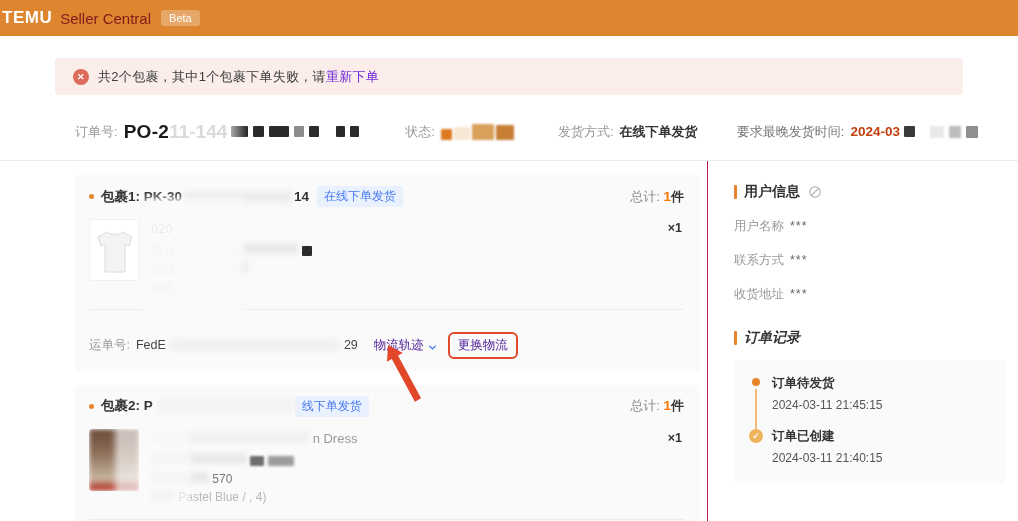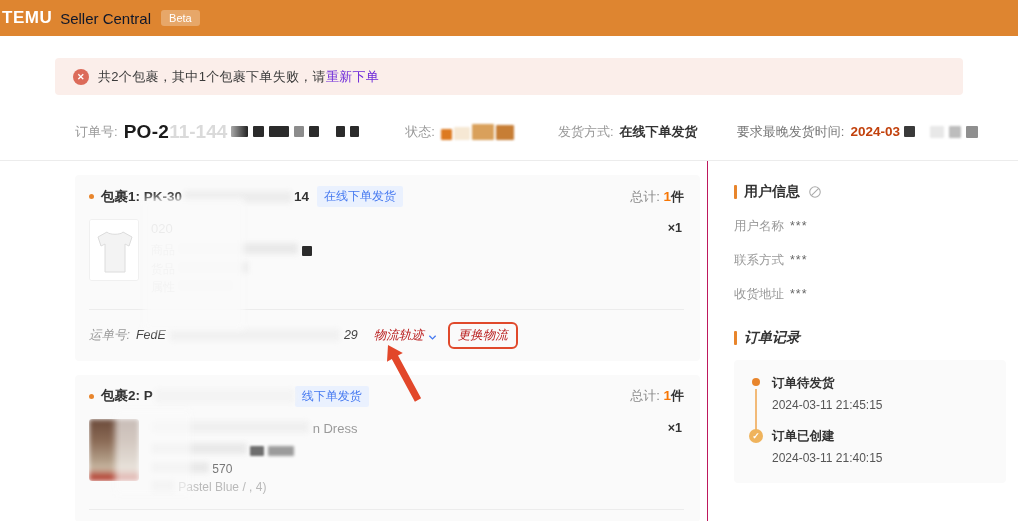--- a/index.html
+++ b/index.html
@@ -3,21 +3,21 @@
 <meta charset="utf-8">
 <style>
   * { margin:0; padding:0; box-sizing:border-box; }
   html,body { width:1018px; height:521px; overflow:hidden; background:#fff;
     font-family:"Liberation Sans", sans-serif; color:#333; }
 
   
   .topbar { position:absolute; left:0; top:0; width:1018px; height:36px;
     background:#DE8530; display:flex; align-items:center; padding:0 18px 0 2px; z-index:10; }
   .brand { color:#fff; font-weight:800; font-size:17px; letter-spacing:.5px; }
-  .appname { color:#0f172a; font-size:15px; margin-left:8px; }
+  .appname { color:#7f1d1d; font-size:15px; margin-left:8px; }
   .beta { background:rgba(255,255,255,.28); color:#fff; font-size:11px;
     padding:2px 8px; border-radius:3px; margin-left:10px; }
   .topbar-right { margin-left:auto; display:flex; align-items:center; gap:10px; }
   .msg-group { display:flex; align-items:center; gap:6px; color:#fff; font-size:13px; cursor:pointer; }
   .avatar { width:26px; height:26px; border-radius:50%; background:#F0A85C; margin-left:18px;
     display:flex; align-items:center; justify-content:center; }
   .uname-censor { display:flex; align-items:center; gap:3px; margin-left:6px; }
   .uname-censor .cb { filter:blur(2px); }
 
   
@@ -62,23 +62,23 @@
     border-radius:2px; margin-left:8px; }
   .pkg-body { display:flex; margin-top:12px; position:relative; }
   .pimg { width:50px; height:62px; border-radius:3px; background:#fff; border:1px solid #f0f0f0;
     overflow:hidden; flex:0 0 50px; position:relative; }
   .pinfo { margin-left:12px; font-size:12px; color:#999; line-height:1.55; }
   .pinfo .ptitle { font-size:13px; color:#333; margin-bottom:2px; }
   .qty { position:absolute; right:2px; top:2px; font-size:12.5px; font-weight:600; color:#333; }
   .blur-patch { position:absolute; background:rgba(250,250,250,.93);
     box-shadow:0 0 7px 7px rgba(250,250,250,.93); z-index:2; }
   .divider { border-top:1px solid #ECECEC; margin-top:12px; }
-  .waybill { display:flex; align-items:center; margin-top:12px; font-size:12.5px;font-style:italic; }
+  .waybill { display:flex; align-items:center; margin-top:22px; font-size:12.5px; }
   .waybill .dark { color:#444; }
-  .blue-link { color:#b91c1c; cursor:pointer; display:inline-flex; align-items:center; }
+  .blue-link { color:#4c1d95; cursor:pointer; display:inline-flex; align-items:center; }
   .chev { width:8px; height:8px; margin-left:4px; display:inline-block; }
   .redbox { border:2px solid #E0492B; border-radius:6px; padding:3px 8px; margin-left:12px;
     display:inline-flex; }
   .tblur { filter:blur(2.5px); display:inline-block; border-radius:2px; background:#E9E9E9; }
 
   .arrow-anno { position:absolute; left:378px; top:342px; width:48px; height:62px; z-index:6; }
 
   
   .sidebar { position:absolute; left:707px; top:161px; width:326px; bottom:0;
     border-left:1px solid #be185d; padding:22px 12px 0 26px; overflow:hidden; }

